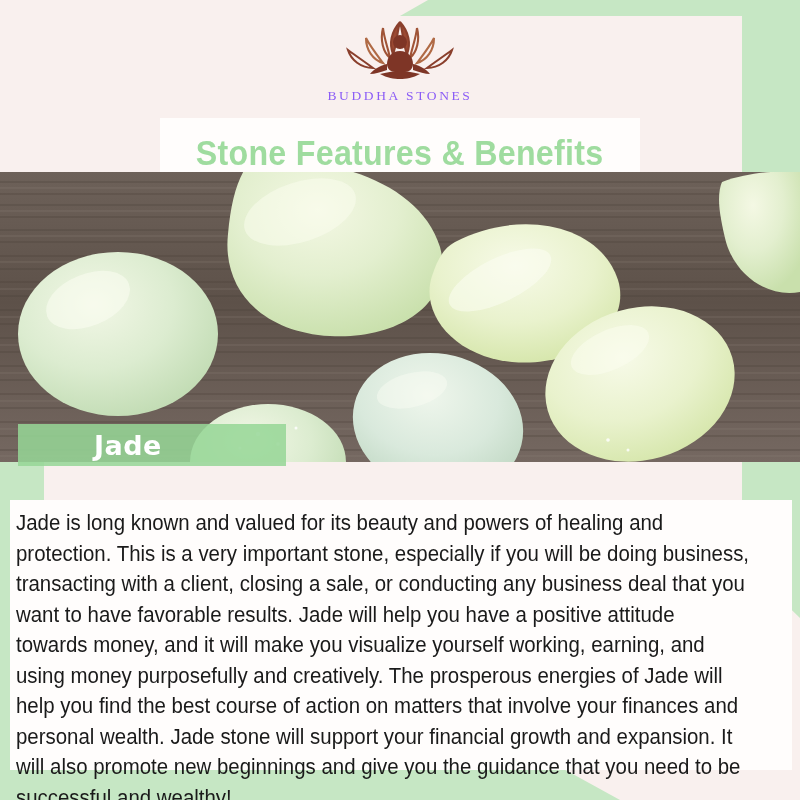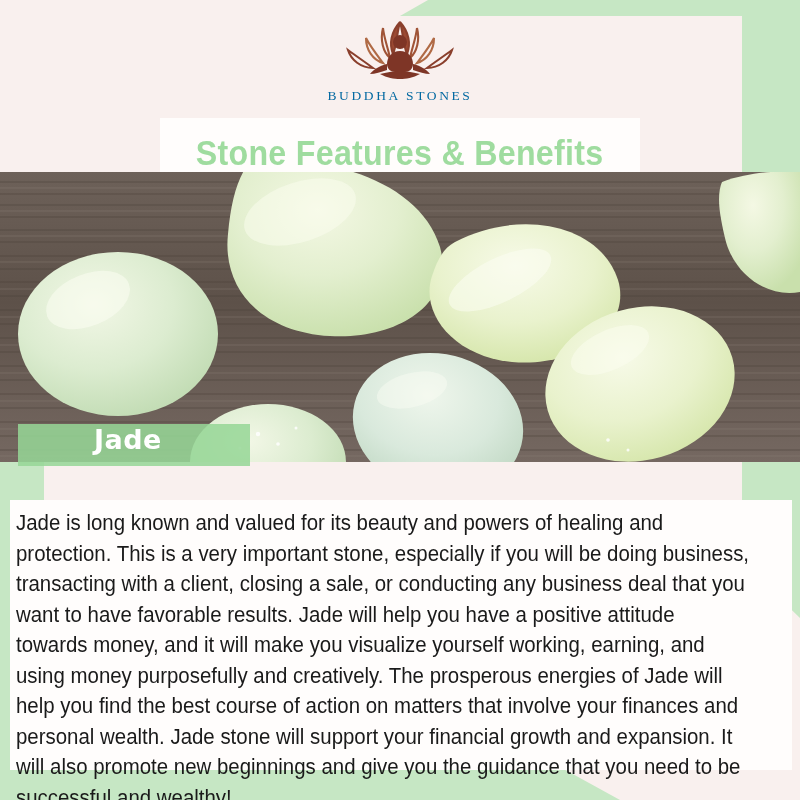--- a/index.html
+++ b/index.html
@@ -41,21 +41,21 @@
   
   .header{position:absolute;top:0;left:0;width:800px;height:118px;}
   .logo-wrap{
     position:absolute;top:14px;left:50%;transform:translateX(-50%);
     width:260px;text-align:center;
   }
   .logo-mark{display:block;margin:0 auto;}
   .logo-text{
     display:block;margin-top:2px;
     font-size:13.5px;letter-spacing:2.6px;
-    color:#0369a1;font-family:"Liberation Serif", serif;font-weight:400;
+    color:#8b5cf6;font-family:"Liberation Serif", serif;font-weight:400;
   }
 
   
   .title-banner{
     position:absolute;top:118px;left:160px;width:480px;height:69px;
     background:#fffdfc;
     display:flex;align-items:center;justify-content:center;
   }
   .title-text{
     font-size:35px;font-weight:bold;color:#9fdc9f;
@@ -65,23 +65,23 @@
   }
 
   
   .photo{
     position:absolute;top:172px;left:0;width:800px;height:290px;
     overflow:hidden;background:#6f6257;
   }
   .photo svg{display:block;width:800px;height:290px;}
 
   .jade-label{
-    position:absolute;top:424px;left:18px;width:232px;height:42px;
+    position:absolute;top:424px;left:18px;width:268px;height:42px;
     background:rgba(150,214,150,0.86);
-    display:flex;align-items:flex-start;
+    display:flex;align-items:center;
   }
   .jade-label span{
     margin-left:76px;color:#ffffff;font-size:27px;font-weight:bold;
     font-family:"DejaVu Sans",sans-serif;letter-spacing:0.5px;
   }
 
   
   .benefits{
     position:absolute;top:478px;left:0;width:645px;
     text-align:center;white-space:nowrap;margin-top:20px;

